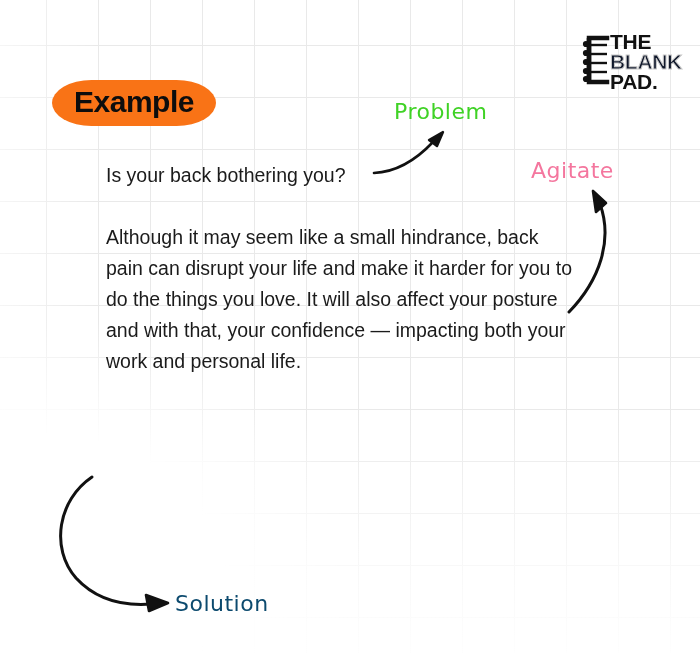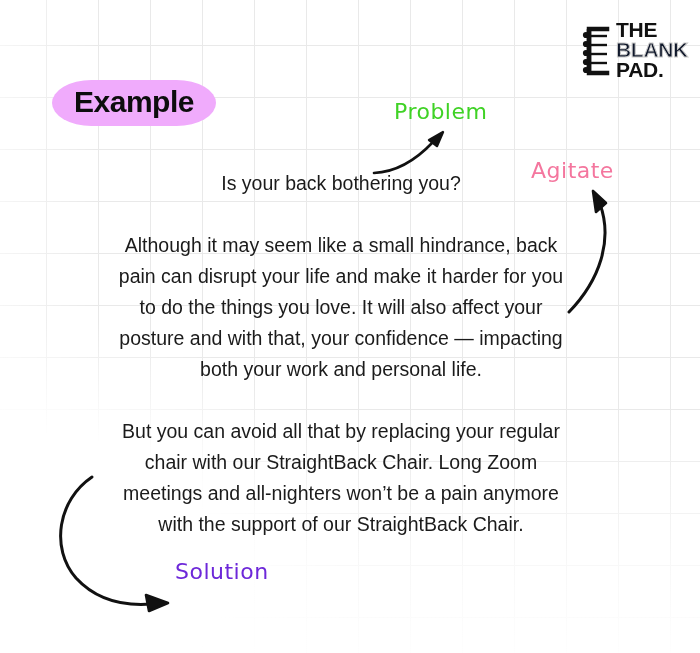--- a/index.html
+++ b/index.html
@@ -34,22 +34,22 @@
     position:absolute; left:0; top:0; width:700px; height:653px;
     background:
       radial-gradient(ellipse 420px 330px at 6% 88%, #fff 0%, #fff 42%, rgba(255,255,255,0) 78%),
       linear-gradient(to bottom, rgba(255,255,255,0) 62%, rgba(255,255,255,.72) 88%, rgba(255,255,255,.95) 100%),
       linear-gradient(to right, rgba(255,255,255,.55) 0%, rgba(255,255,255,0) 14%);
     pointer-events:none;
   }
 
   
   #logo {
-    position:absolute; left:580px; top:20px;
-    display:flex; align-items:flex-end; gap:6px;
+    position:absolute; left:580px; top:32px;
+    display:flex; align-items:center; 
   }
   #logo-mark { flex:0 0 auto; margin-top:1px; }
   #logo-words {
     display:flex; flex-direction:column;
     line-height:.95;
     font-family:"Liberation Sans", sans-serif;
     font-weight:bold;
     font-size:21px;
     letter-spacing:-0.3px;
   }
@@ -57,50 +57,50 @@
   .logo-hollow {
     color:#0f172a;
     -webkit-text-stroke:1px #c9c9c9;
     text-shadow:0 0 0 #ffffff;
   }
 
   
   #example-badge {
     position:absolute; left:52px; top:80px;
     padding:7px 22px 9px 22px;
-    background:#f0abfc;
+    background:#f97316;
     border-radius:48px/28px;
     font-size:30px; font-weight:bold;
     color:#0d0d0d;
     letter-spacing:-0.5px;
     line-height:1;
   }
 
   
   .annot {
     position:absolute;
     font-family:"DejaVu Sans", sans-serif;
     font-weight:normal;
     font-size:22px;
     letter-spacing:0.5px;
     white-space:nowrap;
   }
   #label-problem  { left:394px; top:99px;  color:#3FD225; }
   #label-agitate  { left:531px; top:158px; color:#F4769E; }
-  #label-solution { left:175px; top:559px; color:#6d28d9; }
+  #label-solution { left:175px; top:591px; color:#0c4a6e; }
 
   
   #copy {
     position:absolute; left:106px; top:160px; width:470px;
     font-family:"Liberation Sans", sans-serif;
     font-size:19.5px;
     line-height:31px;
     color:#1b1b1b;
   }
-  #copy p { margin:8px;text-align:center; }
+  #copy p { margin:0; }
   #copy p + p { margin-top:31px; }
 
   
   #arrows { position:absolute; left:0; top:0; width:700px; height:653px; pointer-events:none; }
 </style>
 </head>
 <body>
 
 <div id="canvas">
 
@@ -135,21 +135,20 @@
 
   <div id="example-badge">Example</div>
 
   <div class="annot" id="label-problem">Problem</div>
   <div class="annot" id="label-agitate">Agitate</div>
   <div class="annot" id="label-solution">Solution</div>
 
   <div id="copy">
     <p>Is your back bothering you?</p>
     <p>Although it may seem like a small hindrance, back pain can disrupt your life and make it harder for you to do the things you love. It will also affect your posture and with that, your confidence — impacting both your work and personal life.</p>
-    <p>But you can avoid all that by replacing your regular chair with our StraightBack Chair. Long Zoom meetings and all-nighters won’t be a pain anymore with the support of our StraightBack Chair.</p>
   </div>
 
   <svg id="arrows" viewBox="0 0 700 653" xmlns="http://www.w3.org/2000/svg">
 
     <g>
       <path d="M374 173 C396 172 416 160 433 142" fill="none" stroke="#111111" stroke-width="2.6" stroke-linecap="round"></path>
       <path d="M443 132 L429 140 L437 146 Z" fill="#111111" stroke="#111111" stroke-width="2.4" stroke-linejoin="round"></path>
     </g>
 
     <g>

